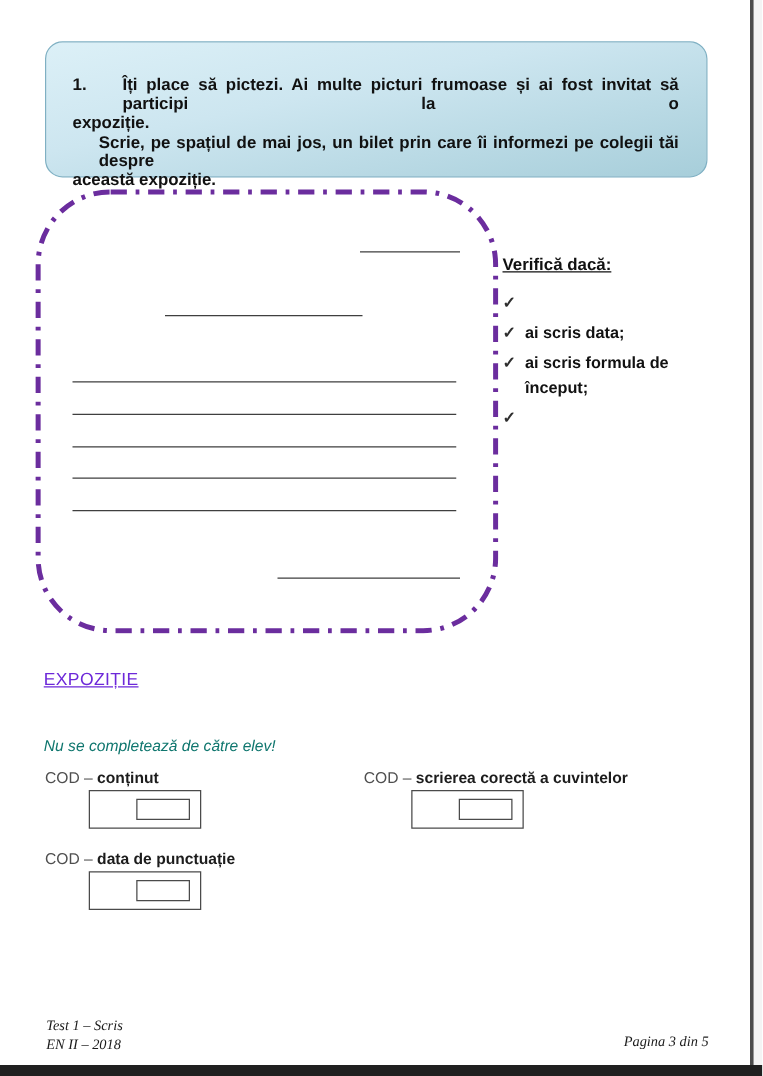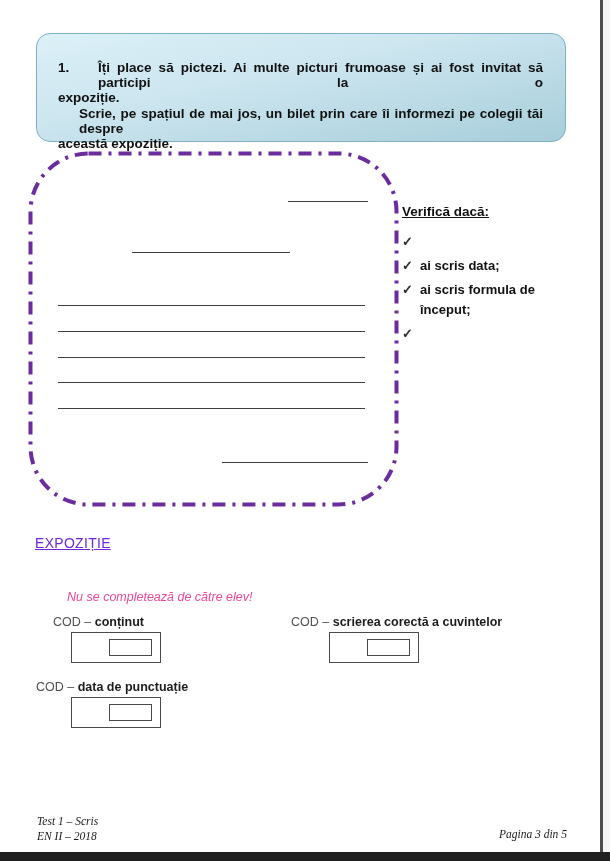--- a/index.html
+++ b/index.html
@@ -46,24 +46,24 @@
   .wl-sign      { left: 222px; top: 462px; width: 146px; }
 
   
   .checklist { position: absolute; left: 402px; top: 204px; width: 170px; color: #111; }
   .checklist-title { font-size: 13.5px; font-weight: bold; text-decoration: underline; margin-bottom: 13px; }
   .cl-item { display: flex; font-size: 13px; font-weight: bold; line-height: 20px; margin-bottom: 4px; }
   .cl-check { flex: 0 0 18px; width: 18px; color: #2f2f2f; font-weight: bold; }
 
   
   .section-heading { position: absolute; left: 35px; top: 535px; font-size: 14px; color: #6d28d9; letter-spacing: 0.3px; text-decoration: underline; }
-  .teacher-note { position: absolute; left: 35px; top: 590px; font-size: 12.5px; font-style: italic; color: #ec4899; margin-left: 32px; }
+  .teacher-note { position: absolute; left: 35px; top: 590px; font-size: 12.5px; font-style: italic; color: #0f766e; }
 
   
-  .cod-item { position: absolute; text-align: center; }
+  .cod-item { position: absolute; }
   .cod-r1c1 { left: 36px;  top: 615px; }
   .cod-r1c2 { left: 291px; top: 615px; }
   .cod-r2c1 { left: 36px;  top: 680px; }
   .cod-r2c2 { left: 291px; top: 680px; }
   .cod-label-line { font-size: 12.5px; white-space: nowrap; }
   .cod-prefix { color: #4f4f4f; font-weight: normal; }
   .cod-name { color: #1c1c1c; font-weight: bold; }
   .score-box { position: relative; width: 90px; height: 31px; border: 1px solid #4a4a4a; margin-top: 3px; background: #fff; }
   .cod-r1c1 .score-box, .cod-r2c1 .score-box { margin-left: 35px; }
   .cod-r1c2 .score-box, .cod-r2c2 .score-box { margin-left: 38px; }

